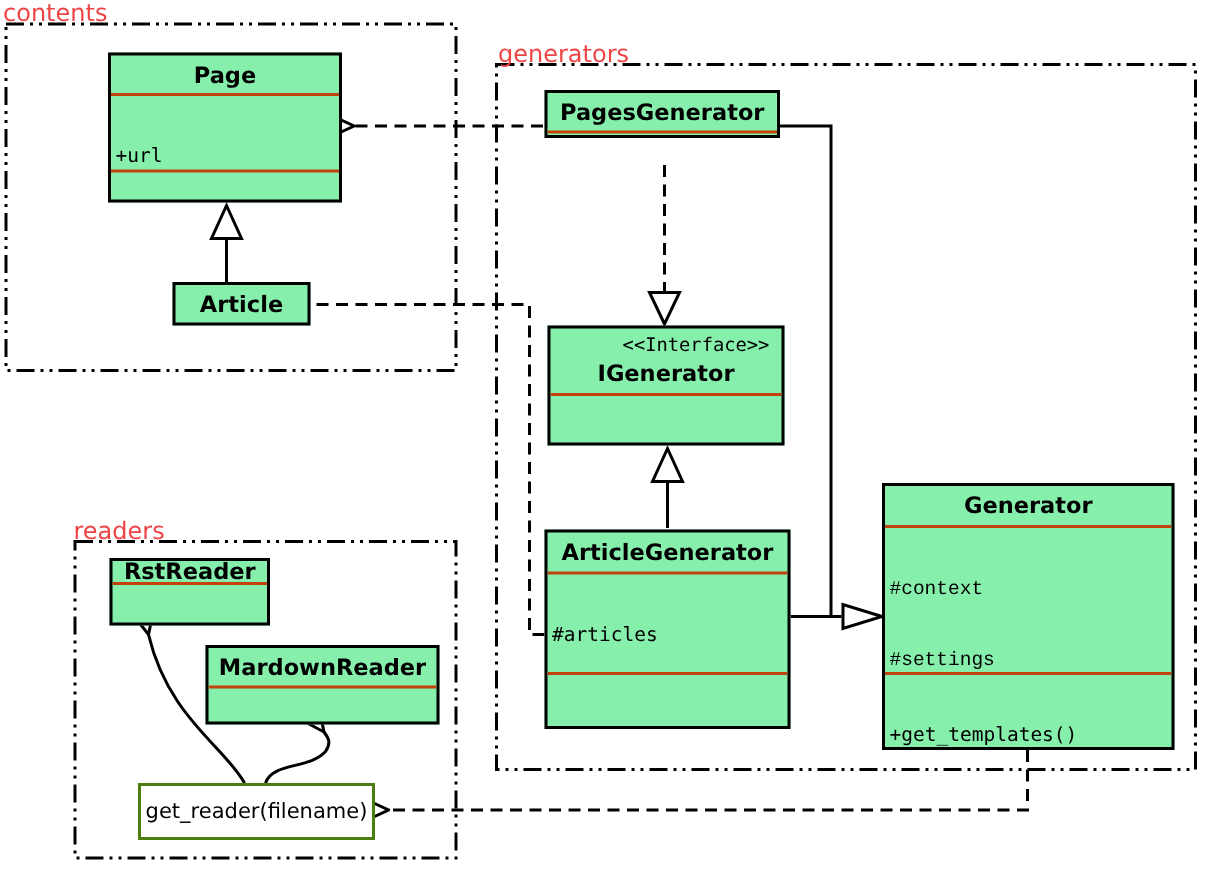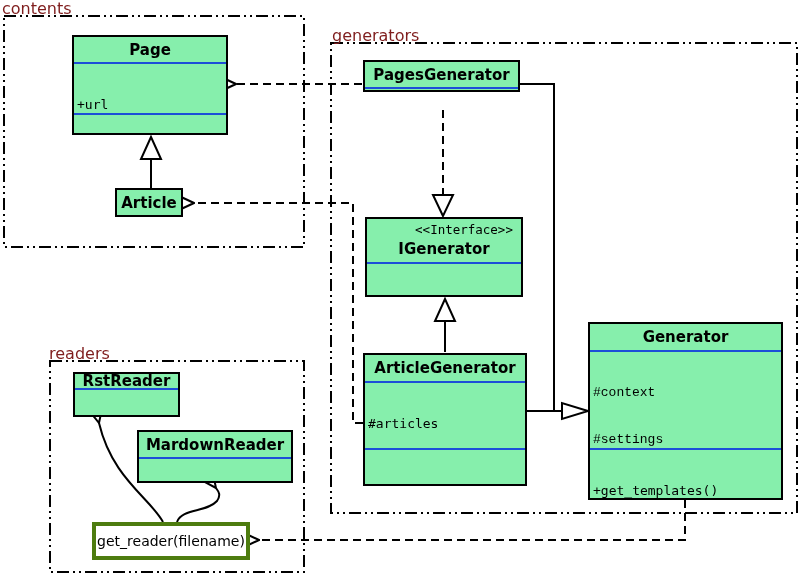--- a/index.html
+++ b/index.html
@@ -3,30 +3,30 @@
 <meta charset="utf-8">
 <style>
   html,body{margin:0;padding:0;background:#ffffff;}
   #canvas{position:relative;width:803px;height:579px;background:#ffffff;overflow:hidden;
           font-family:"DejaVu Sans",sans-serif;color:#000;}
   #wires{position:absolute;left:0;top:0;}
   .pkg{fill:none;stroke:#000;stroke-width:2;stroke-dasharray:12 4 2 4 2 4;}
   .dep{fill:none;stroke:#000;stroke-width:2;stroke-dasharray:8 5;}
   .sol{fill:none;stroke:#000;stroke-width:2;}
   .tri{fill:#fff;stroke:#000;stroke-width:2;stroke-linejoin:miter;}
-  .pkg-label{position:absolute;font:16px/17px "DejaVu Sans",sans-serif;color:#7f1d1d;white-space:nowrap;}
+  .pkg-label{position:absolute;font:16px/17px "DejaVu Sans",sans-serif;color:#ef4444;white-space:nowrap;}
   .box{position:absolute;background:#86efac;border:2px solid #000;box-sizing:border-box;overflow:hidden;}
   .t{font:bold 15px "DejaVu Sans",sans-serif;display:flex;align-items:center;justify-content:center;
      white-space:nowrap;}
   .stereo{font:12.5px/17px "DejaVu Sans Mono",monospace;text-align:center;padding-top:2px;padding-left:40px;}
   .tname{font:bold 15px/22px "DejaVu Sans",sans-serif;text-align:center;}
-  .sec{border-top:2px solid #1d4ed8;font:13px/16.2px "DejaVu Sans Mono",monospace;
+  .sec{border-top:2px solid #c2410c;font:13px/16.2px "DejaVu Sans Mono",monospace;
        padding:1px 1px 0 3px;white-space:pre;box-sizing:border-box;overflow:hidden;}
   .tight{line-height:15.8px;font-family:Liberation Mono, monospace;}
-  .node{position:absolute;background:#fff;border:4px solid #4d7c0f;box-sizing:border-box;
+  .node{position:absolute;background:#fff;border:2px solid #4d7c0f;box-sizing:border-box;
         display:flex;align-items:center;justify-content:center;
         font:14px "DejaVu Sans",sans-serif;white-space:nowrap;}
 </style>
 </head>
 <body>
 
 <div id="canvas">
 
   <svg id="wires" width="803" height="579">
     <defs>
@@ -67,21 +67,21 @@
     <div class="sec" style="height:51px">
       <div>+url</div>
       
       
     </div>
     <div class="sec" style="height:22px">
       
     </div>
   </div>
 
-  <div class="box" style="left:115px;top:188px;width:68px;height:29px">
+  <div class="box" style="left:115px;top:188px;width:92px;height:29px">
     <div class="t" style="height:25px">Article</div>
   </div>
 
   <div class="box" style="left:363px;top:60px;width:157px;height:32px">
     <div class="t" style="height:25px">PagesGenerator</div>
     <div class="sec" style="height:21px">
       
     </div>
   </div>
 

